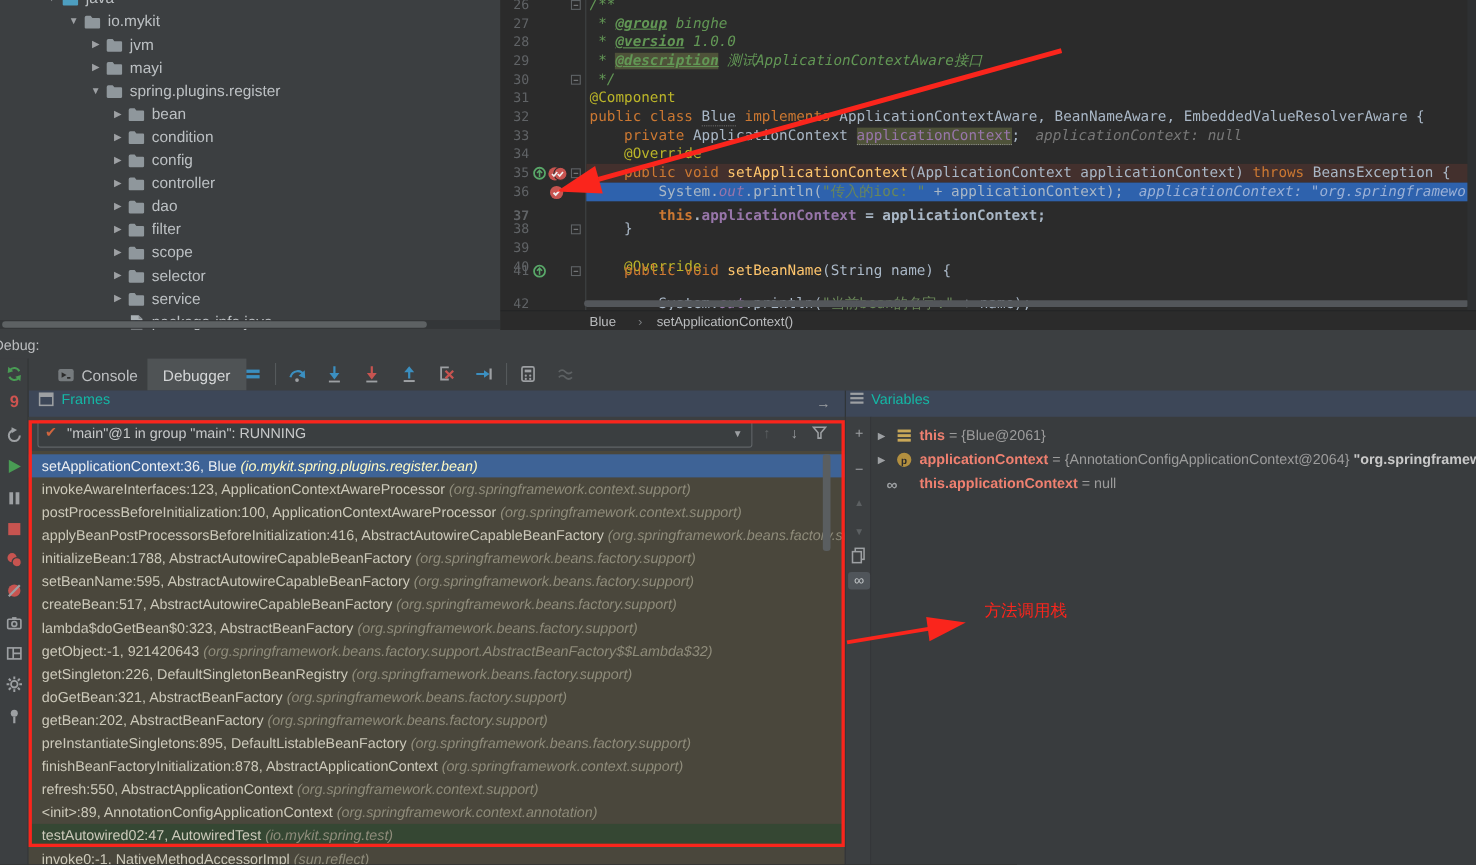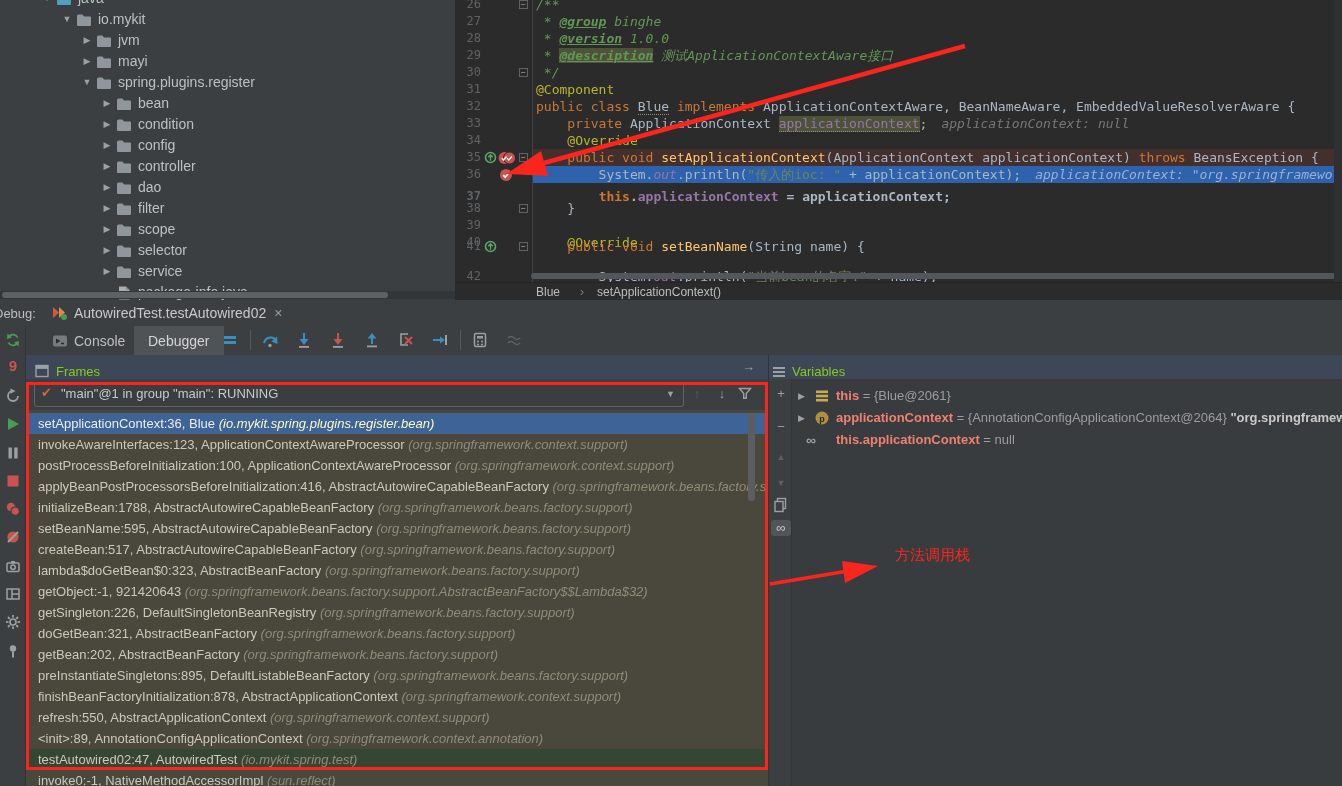--- a/index.html
+++ b/index.html
@@ -51,21 +51,21 @@
 .dbg-label{position:absolute;left:-6px;top:6px;font-size:13px;color:#bbbdbf;white-space:nowrap}
 .session-tab{position:absolute;left:52px;top:1px;height:24px;display:flex;align-items:center;gap:6px}
 .session-tab .lbl{font-size:14px;color:#c9c9c9;white-space:nowrap}
 .session-tab .x{color:#9a9da0;font-size:14px;padding:0 2px}
 .toolbar{position:absolute;left:14px;top:26px;width:1062px;height:29px}
 .tab-console{position:absolute;left:32px;top:0;height:29px;display:flex;align-items:center;gap:6px;padding:0 6px;font-size:14px;color:#bdbfc1}
 .tab-debugger{position:absolute;left:120px;top:0;height:29px;display:flex;align-items:center;padding:0 14px;font-size:14px;color:#d3d5d6;background:#4f5355}
 .ticn{position:absolute;top:6px;width:16px;height:16px}
 .vsep{position:absolute;top:4px;width:1px;height:20px;background:#55595b}
 .hdr-strip{position:absolute;left:26px;top:55px;right:0;height:24px;background:#3d4758}
-.hdr-item{position:absolute;top:0;height:24px;display:flex;align-items:flex-end;gap:6px;font-size:13px;color:#84cc16}
+.hdr-item{position:absolute;top:0;height:24px;display:flex;align-items:flex-start;gap:6px;font-size:13px;color:#14b8a6}
 .hdr-div{position:absolute;left:742px;top:0;width:1px;height:24px;background:#2f3336}
 
 
 #leftbar{position:absolute;left:0;top:26px;width:26px;height:460px;background:#3c3f41;border-right:1px solid #323537}
 #leftbar .licn{position:absolute;left:5px;width:16px;height:16px}
 .red9{font-size:15px;font-weight:bold;color:#cf5450;line-height:16px;text-align:center}
 
 
 #frames{position:absolute;left:26px;top:79px;width:742px;height:407px;background:#4a473c;overflow:hidden}
 .thread-row{position:absolute;left:0;top:0;width:742px;height:31px;background:#3c3f41}
@@ -299,31 +299,20 @@
 
   <div id="breadcrumb">
     <span class="bc" style="left:81px">Blue</span>
     <span class="bc crumb-sep" style="left:125px">›</span>
     <span class="bc" style="left:142px">setApplicationContext()</span>
   </div>
 
   <div id="debug">
     <div class="dbg-label">Debug:</div>
 
-    <div class="session-tab">
-      <span class="vic" style="position:static">
-          <svg width="16" height="16" viewBox="0 0 16 16">
-            <polygon points="1,2 7,7.5 1,13" fill="#cf5b41"></polygon>
-            <polygon points="7,2 13,7.5 7,13" fill="#d98c43"></polygon>
-            <circle cx="12" cy="12" r="3" fill="#499c54"></circle>
-          </svg>
-        </span>
-      <span class="lbl">AutowiredTest.testAutowired02</span>
-      <span class="x">×</span>
-    </div>
 
     <div class="toolbar">
       <div class="tab-console">
         <span style="width:16px;height:16px">
             <svg width="16" height="16" viewBox="0 0 16 16">
               <rect x="1" y="2.5" width="14" height="11" rx="2" fill="#767b7e"></rect>
               <polygon points="4,5.5 8.5,8 4,10.5" fill="#2b2b2b"></polygon>
               <line x1="9" y1="10.5" x2="12" y2="10.5" stroke="#2b2b2b" stroke-width="1.5"></line>
             </svg>
           </span>

